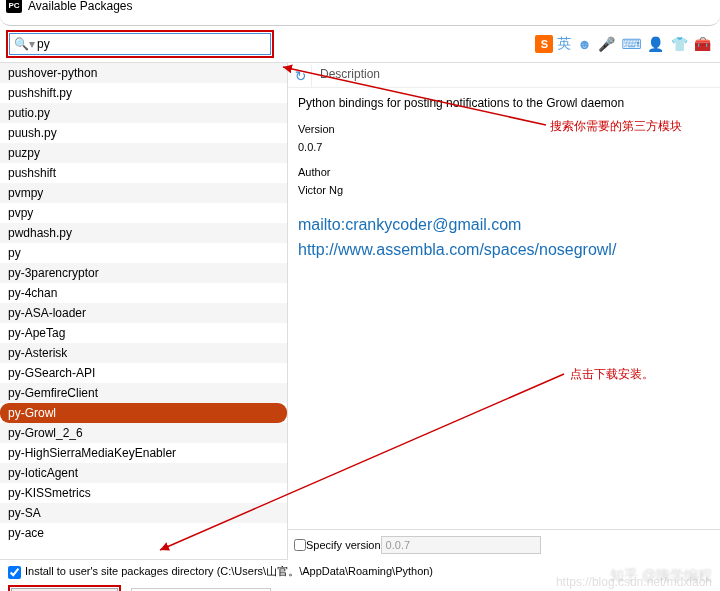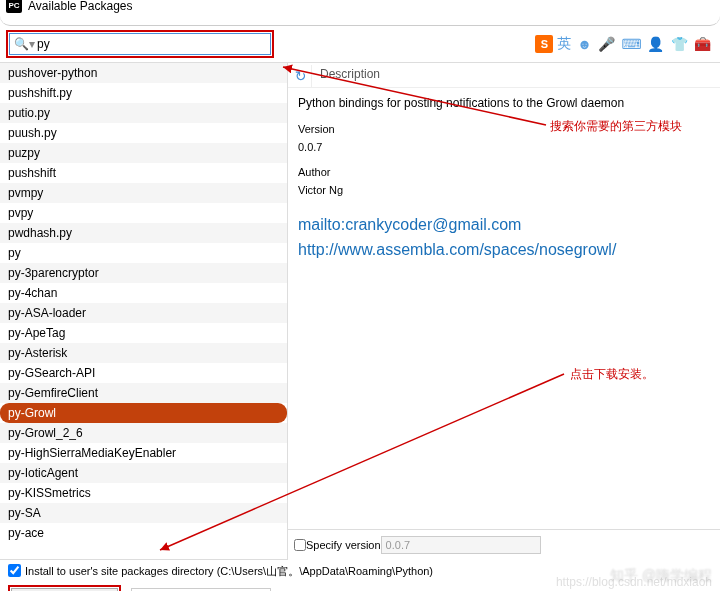--- a/index.html
+++ b/index.html
@@ -30,21 +30,21 @@
 .desc-head { padding: 4px 8px; color: #555; font-size: 12px; }
 .desc-body { padding: 6px 10px; font-size: 12px; line-height: 1.6; }
 .desc-body .lbl { font-weight: normal; margin-top: 8px; color: #000; font-size: 11px; }
 .desc-body .val { margin-bottom: 2px; font-size: 11px; }
 .desc-body a { color: #1a6fb8; text-decoration: none; display: block; font-size: 16px; }
 .right-bottom { margin-top: auto; border-top: 1px solid #ddd; padding: 4px 6px; }
 .opt-row { display: flex; align-items: center; padding: 2px 0; font-size: 11px; }
 .opt-row input[type=text] { border: 1px solid #ccc; background: #f5f5f5; color: #999; font-size: 11px; padding: 1px 4px; width: 160px; height: 18px; }
 .opt-row input[type=checkbox] { width: 12px; height: 12px; }
 .footer { padding: 4px 8px; font-size: 11px; }
-.footer .chkrow { display: flex; align-items: flex-start; gap: 4px; margin-bottom: 6px; }
+.footer .chkrow { display: flex; align-items: flex-end; gap: 4px; margin-bottom: 6px; }
 .footer .btnrow { display: flex; gap: 10px; align-items: center; }
 .btn { background: #f0f0f0; border: 1px solid #aaa; padding: 4px 12px; font-size: 12px; cursor: pointer; }
 .install-wrap { border: 2px solid #c00; padding: 1px; display: inline-block; }
 .annotation { position: absolute; color: #c00; font-size: 12px; font-family: "Microsoft YaHei", sans-serif; pointer-events: none; z-index: 100; }
 .arrow { position: absolute; pointer-events: none; z-index: 99; }
 .watermark { position: absolute; right: 8px; bottom: 6px; color: rgba(255,255,255,.3); font-size: 14px; text-shadow: 0 0 2px rgba(0,0,0,.2); pointer-events: none; }
 .watermark2 { position: absolute; right: 8px; bottom: 2px; color: rgba(128,128,128,.25); font-size: 12px; pointer-events: none; }
 </style>
 </head>
 <body>

